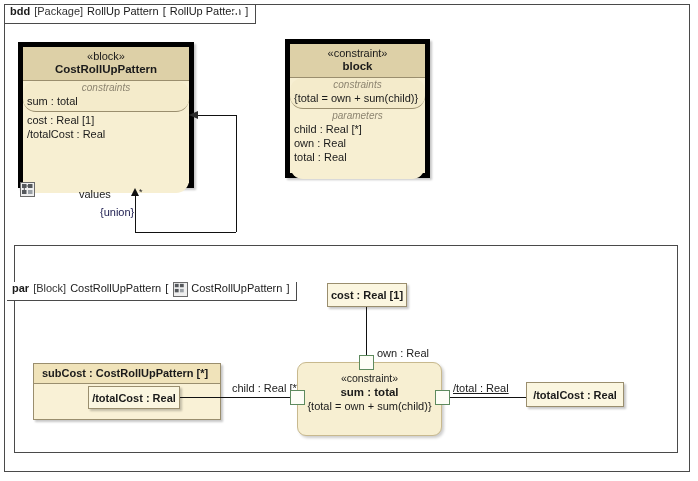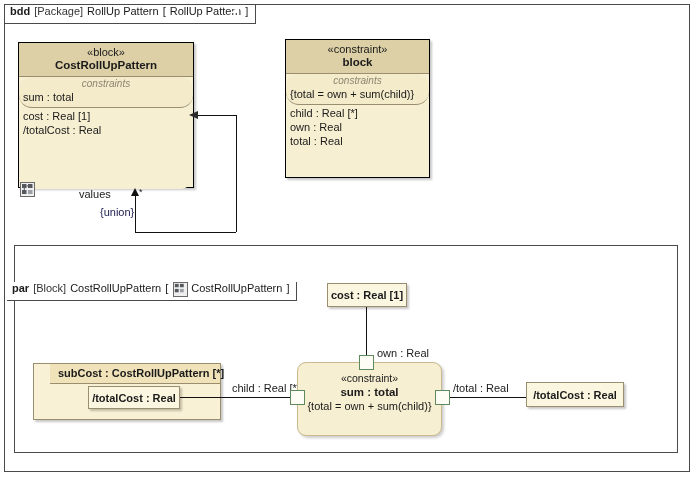--- a/index.html
+++ b/index.html
@@ -53,21 +53,21 @@
   .frame-header-clip {
     position: absolute;
     width: 0; height: 0;
     border-style: solid;
   }
 
   
   .box {
     position: absolute;
     box-sizing: border-box;
-    border: 1px solid #000000;
+    border: 5px solid #000000;
     background: #f7efd2;
     box-shadow: 2px 2px 2px rgba(0,0,0,0.22);
   }
   .box .hdr {
     background: #ddd0a7;
     border-bottom: 1px solid #9a8e6e;
     text-align: center;
     font-size: 11px;
     color: #1a1a1a;
     padding: 3px 4px 4px 4px;
@@ -110,21 +110,20 @@
   }
   .blk-icon svg { display: block; }
 
   
   .part {
     position: absolute;
     box-sizing: border-box;
     border: 1px solid #9a8e6e;
     background: #f9f1d6;
     box-shadow: 2px 2px 2px rgba(0,0,0,0.22);
-    padding-left: 16px;
   }
   .part > .phdr {
     background: #f0e3ba;
     border-bottom: 1px solid #9a8e6e;
     font-size: 11px;
     font-weight: bold;
     color: #1a1a1a;
     padding: 3px 6px 4px 8px;
     white-space: nowrap;
   }
@@ -254,20 +253,21 @@
   <div class="box" style="left:285px; top:39px; width:145px; height:139px;">
     <div class="hdr">
       <span class="stereo">«constraint»</span>
       <span class="nm">block</span>
     </div>
     <div class="compartment">
       <span class="comp-title">constraints</span>
       <span class="comp-line">{total = own + sum(child)}</span>
     </div>
     <div class="compartment filler" style="height:66px;">
+      <span class="comp-title">parameters</span>
       <span class="comp-line">child : Real [*]</span>
       <span class="comp-line">own : Real</span>
       <span class="comp-line">total : Real</span>
     </div>
   </div>
 
   <div class="line-h" style="left:196px; top:115px; width:40px;"></div>
   <div class="line-v" style="left:236px; top:115px; height:117px;"></div>
   <div class="line-h" style="left:135px; top:232px; width:101px;"></div>
   <div class="line-v" style="left:135px; top:192px; height:40px;"></div>
@@ -322,19 +322,19 @@
     <span class="stereo">«constraint»</span>
     <span class="nm">sum : total</span>
     <span class="expr">{total = own + sum(child)}</span>
   </div>
 
   <div class="port" style="left:359px; top:355px;"></div>
   <div class="port" style="left:290px; top:390px;"></div>
   <div class="port" style="left:435px; top:390px;"></div>
 
   <div class="line-h" style="left:450px; top:397px; width:76px;"></div>
-  <div class="lbl" style="left:453px; top:382px;"><span>/total : Real</span></div>
+  <div class="lbl" style="left:453px; top:382px;text-decoration:underline;"><span>/total : Real</span></div>
 
   <div class="valbox" style="left:526px; top:382px; width:98px; height:25px;">
     <span>/totalCost : Real</span>
   </div>
 
 </div>
 
 </body></html>

